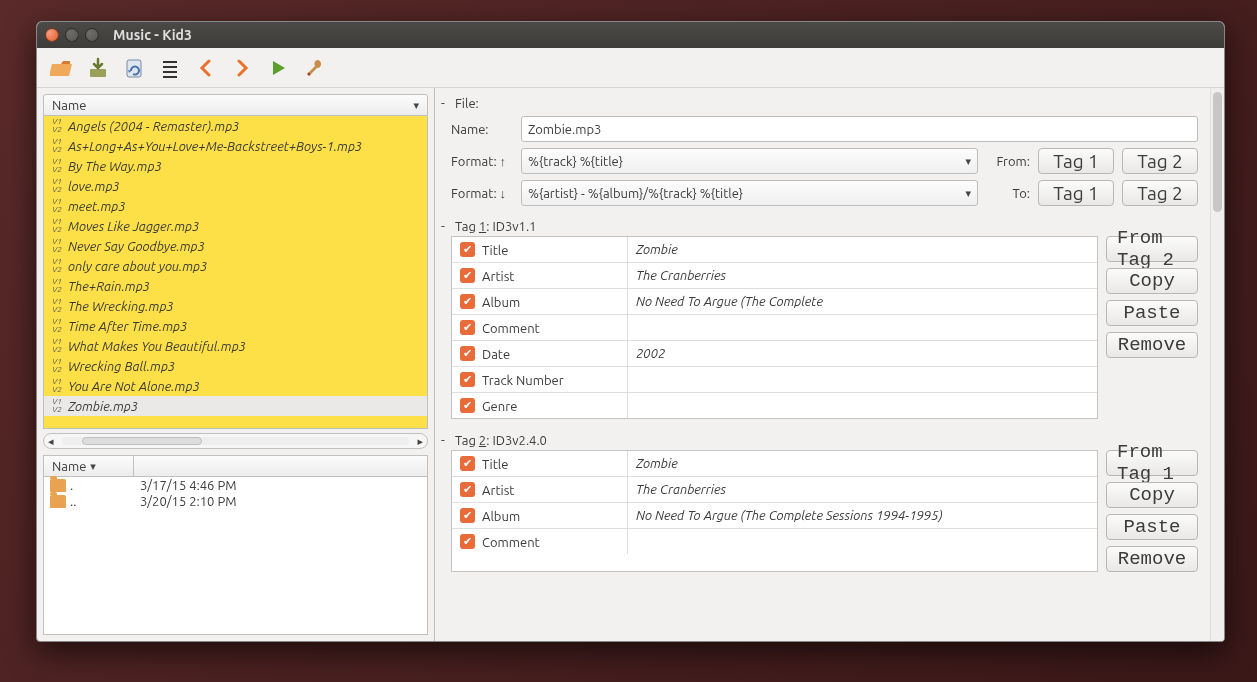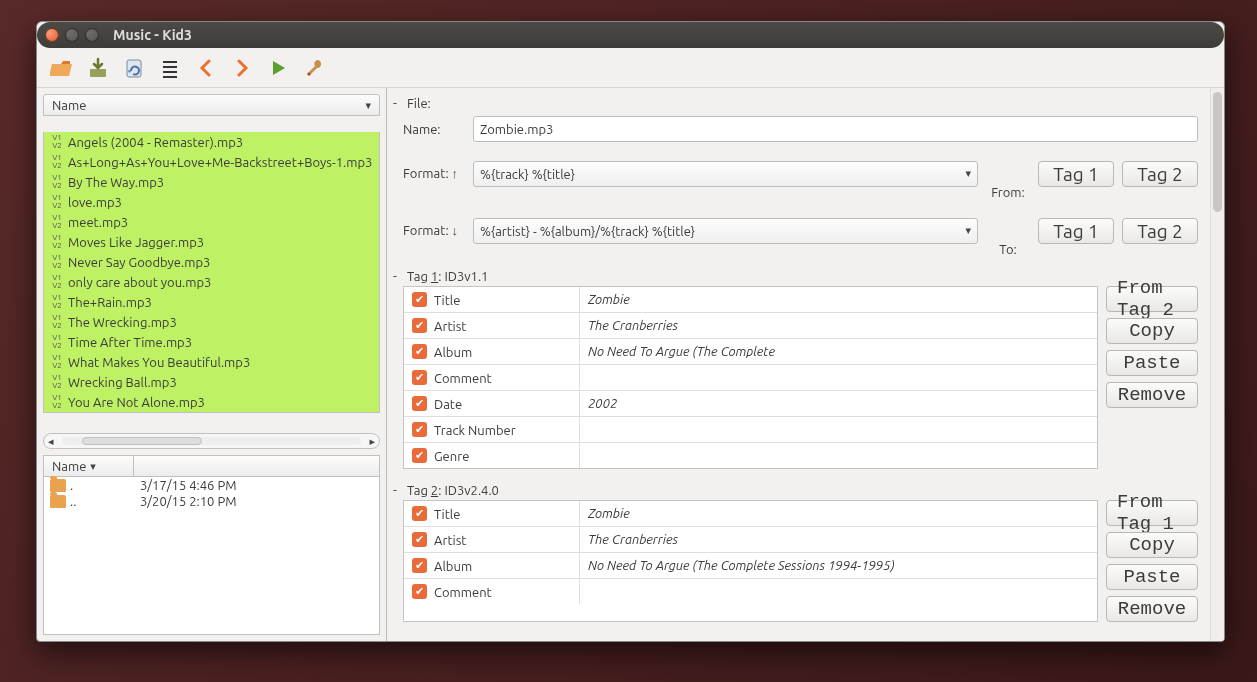--- a/index.html
+++ b/index.html
@@ -27,46 +27,45 @@
   .titlebar {
     height: 26px;
     background: linear-gradient(#4b4a46, #3d3c39);
     display: flex;
     align-items: center;
     padding: 0 8px;
     color: #ddd;
     font-weight: bold;
     font-size: 14px;
     gap: 6px;
-    border-radius: 13px;
   }
   .wbtn { width:14px; height:14px; border-radius:50%; border:1px solid rgba(0,0,0,0.5); }
   .wbtn.close { background: radial-gradient(circle at 30% 30%, #f79d7f, #e65b29); }
   .wbtn.min, .wbtn.max { background: radial-gradient(circle at 30% 30%, #6e6d69, #555450); }
   .title { margin-left: 8px; }
   .toolbar {
     height: 40px;
     display:flex; align-items:center;
     padding: 0 10px; gap: 6px;
     background:#f2f1f0;
     border-bottom:1px solid #d6d5d3;
   }
   .tbtn { width:30px; height:30px; display:flex; align-items:center; justify-content:center; border-radius:3px; }
   .content { flex:1; display:flex; overflow:hidden; }
-  .leftpane { width:350px; display:flex; flex-direction:column; border-right:1px solid #bdbdbd; }
+  .leftpane { width:398px; display:flex; flex-direction:column; border-right:1px solid #bdbdbd; }
   .listheader {
     background: linear-gradient(#fcfcfc,#ececec);
     border:1px solid #c0c0c0;
     border-radius:3px 3px 0 0;
     display:flex; align-items:center;
     padding:3px 8px; margin:6px 6px 0 6px;
     font-size:13px;
     justify-content:space-between;
   }
-  .filelist { flex:1; overflow:auto; margin:16px 6px; border:1px solid #c0c0c0; border-top:none; background:#bef264; }
+  .filelist { flex:1; overflow:auto; margin:0 6px; border:1px solid #c0c0c0; border-top:none; background:#fde047;font-style:italic; }
   .fileitem { display:flex; align-items:center; padding:1px 6px; gap:4px; font-size:13px; line-height:18px; }
   .fileitem.selected { background:#eae9e7; }
   .v1v2 { font-size:8px; line-height:8px; color:#555; width:14px; text-align:center;}
   .hscroll { height:16px; margin:4px 6px 0 6px; display:flex; align-items:center; border:1px solid #c0c0c0; border-radius:8px; background:#f6f6f6;}
   .hscroll .track{flex:1; height:8px; background:#eee; margin:0 4px; border-radius:4px; position:relative;}
   .hscroll .thumb{position:absolute; left:20px; width:120px; height:8px; background:#ddd; border-radius:4px; border:1px solid #c0c0c0;}
   .dirpanel { margin:6px; border:1px solid #c0c0c0; background:#fff; height:180px; display:flex; flex-direction:column;}
   .dirheader { display:flex; background: linear-gradient(#fcfcfc,#ececec); border-bottom:1px solid #c0c0c0;}
   .dirheader > div { padding:3px 8px; border-right:1px solid #c0c0c0; display:flex; align-items:center; gap:4px;}
   .dirbody { flex:1; }
@@ -77,21 +76,21 @@
   .scrollbar-right .sthumb{ position:absolute; left:2px; right:2px; top:4px; height:120px; background:#c8c7c5; border-radius:5px;}
   .collapser { width:12px; display:inline-block; text-align:center; color:#555; font-family:monospace;}
   .sectline { display:flex; align-items:center; gap:6px; padding:3px 0; font-size:13px;}
   .row { display:flex; align-items:center; gap:8px; padding:3px 0;}
   .lbl { width:62px; text-align:left; }
   .input {
     flex:1; height:26px; border:1px solid #bdbdbd; border-radius:3px;
     background:#fff; padding:0 6px; font-size:13px; display:flex; align-items:center;
   }
   .combo { flex:1; height:26px; border:1px solid #bdbdbd; border-radius:3px; background:linear-gradient(#fdfdfd,#efefef); display:flex; align-items:center; padding:0 6px; justify-content:space-between;}
-  .smalllbl{ width:44px; text-align:center;margin-top:37px;}
+  .smalllbl{ width:44px; text-align:right;}
   .btn { min-width:76px; height:26px; border:1px solid #b8b7b5; border-radius:4px; background:linear-gradient(#fbfbfa,#e9e8e6); display:flex; align-items:center; justify-content:center; padding:0 10px; font-size:19px;}
   .btn.wide{min-width:88px;}
   .tagarea{ display:flex; gap:8px; }
   .tagtable { flex:1; border:1px solid #c4c4c4; background:#fff;}
   .tagtable .trow{ display:flex; border-bottom:1px solid #dedede;}
   .tagtable .trow:last-child{border-bottom:none;}
   .tagtable .tcell1{ width:176px; border-right:1px solid #dedede; padding:5px 8px; display:flex; align-items:center; gap:7px;}
   .tagtable .tcell2{ flex:1; padding:5px 8px;font-style:italic; }
   .checkbox { width:15px; height:15px; border-radius:3px; background:#e96b3a; display:flex; align-items:center; justify-content:center; color:#fff; font-size:11px; }
   .btncol { width:92px; display:flex; flex-direction:column; gap:6px;font-family:Liberation Mono, monospace;}

